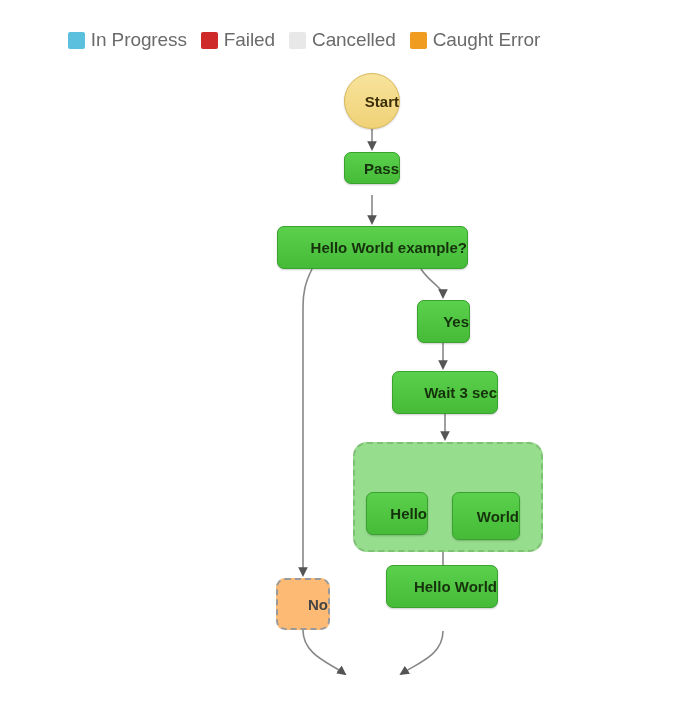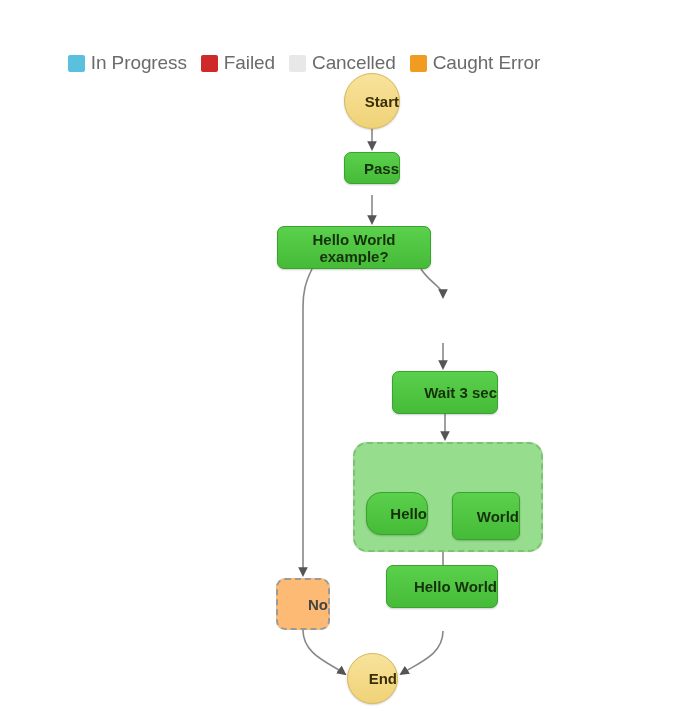--- a/index.html
+++ b/index.html
@@ -19,21 +19,20 @@
   #legend {
     position: absolute;
     left: 0px;
     top: 25px;
     width: 608px;
     height: 30px;
     display: flex;
     align-items: center;
     justify-content: center;
     gap: 0px;
-    margin-top: 23px;
   }
   .legend-item {
     display: flex;
     align-items: center;
     margin-right: 14px;
   }
   .legend-item:last-child { margin-right: 0; }
   .legend-swatch {
     width: 17px;
     height: 17px;
@@ -170,42 +169,42 @@
   <div class="group-box" style="left:353px; top:387px; width:190px; height:110px;"></div>
 
   <div class="node terminal" style="left:344px; top:18px; width:56px; height:56px;">
     <span>Start</span>
   </div>
 
   <div class="node state" style="left:344px; top:97px; width:56px; height:32px;">
     <span>Pass</span>
   </div>
 
-  <div class="node state" style="left:277px; top:171px; width:154px; height:43px;">
+  <div class="node state" style="left:277px; top:171px; width:191px; height:43px;">
     <span>Hello World example?</span>
   </div>
 
+  <div class="node state" style="left:417px; top:245px; width:53px; height:43px;">
+    <span>Yes</span>
+  </div>
 
   <div class="node state" style="left:392px; top:316px; width:106px; height:43px;">
     <span>Wait 3 sec</span>
   </div>
 
-  <div class="node state" style="left:366px; top:437px; width:62px; height:43px;border-radius:15px;">
+  <div class="node state" style="left:366px; top:437px; width:62px; height:43px;">
     <span>Hello</span>
   </div>
 
   <div class="node state" style="left:452px; top:437px; width:68px; height:48px;">
     <span>World</span>
   </div>
 
   <div class="node skipped" style="left:276px; top:523px; width:54px; height:52px;">
     <span>No</span>
   </div>
 
   <div class="node state" style="left:386px; top:510px; width:112px; height:43px;">
     <span>Hello World</span>
   </div>
 
-  <div class="node terminal" style="left:347px; top:598px; width:51px; height:51px;">
-    <span>End</span>
-  </div>
 
 </div>
 
 </body></html>

